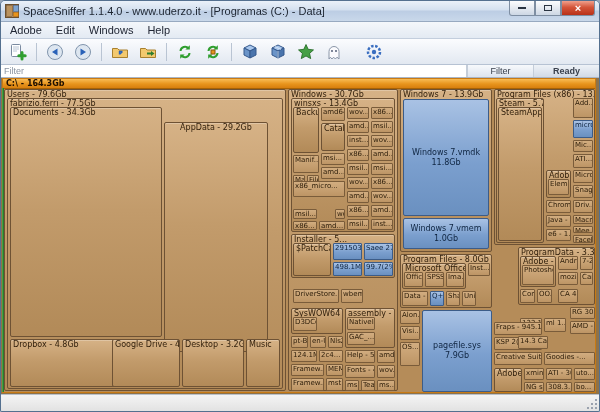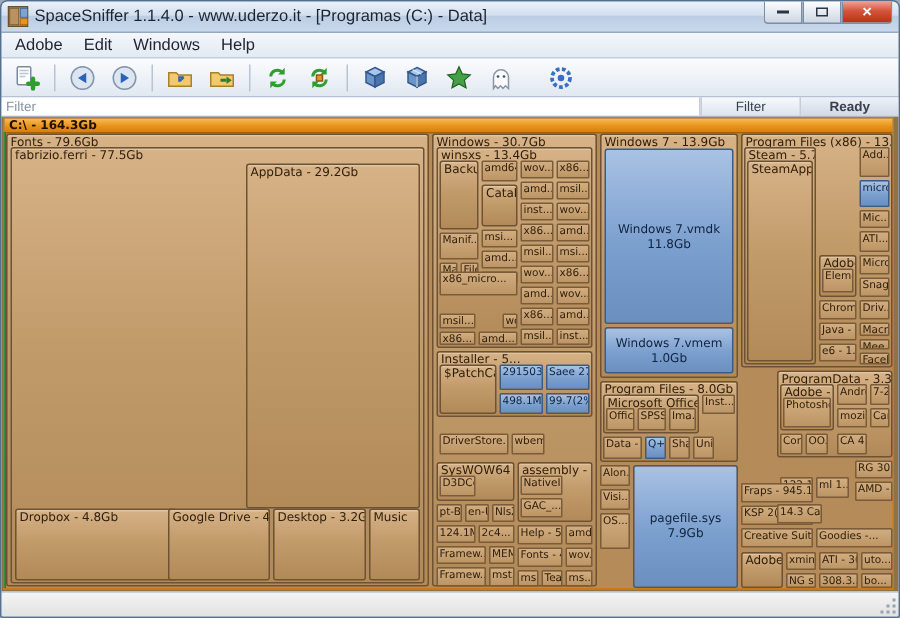--- a/index.html
+++ b/index.html
@@ -204,26 +204,29 @@
     <span class="fseg">Filter</span>
     <span class="fseg ready">Ready</span>
   </div>
 
   <div id="treemap">
     <div class="greenstrip" style="left:1px;top:10px;width:2px;height:304px;"></div>
   <div class="blk r" style="left: 1px; top: 0px; width: 594px; height: 315px;">
         <div class="hd">C:\ - 164.3Gb</div>
       </div>
       <div class="blk d" style="left: 3px; top: 11px; width: 282px; height: 302px;">
-        <span class="lbl">Fonts - 79.6Gb</span>
+        <span class="lbl">Users - 79.6Gb</span>
       </div>
       <div class="blk d" style="left: 6px; top: 20px; width: 276px; height: 291px;">
         <span class="lbl">fabrizio.ferri - 77.5Gb</span>
       </div>
-      <div class="blk d" style="left: 163px; top: 31px; width: 116px; height: 230px;">
+      <div class="blk d" style="left: 9px; top: 29px; width: 152px; height: 230px;">
+        <span class="lbl">Documents - 34.3Gb</span>
+      </div>
+      <div class="blk d" style="left: 163px; top: 44px; width: 104px; height: 230px; text-align: center;">
         <span class="lbl">AppData - 29.2Gb</span>
       </div>
       <div class="blk d" style="left: 9px; top: 261px; width: 108px; height: 48px;">
         <span class="lbl">Dropbox - 4.8Gb</span>
       </div>
       <div class="blk d" style="left: 111px; top: 261px; width: 68px; height: 48px;">
         <span class="lbl">Google Drive - 4.8Gb</span>
       </div>
       <div class="blk d" style="left: 181px; top: 261px; width: 62px; height: 48px;">
         <span class="lbl">Desktop - 3.2Gb</span>

